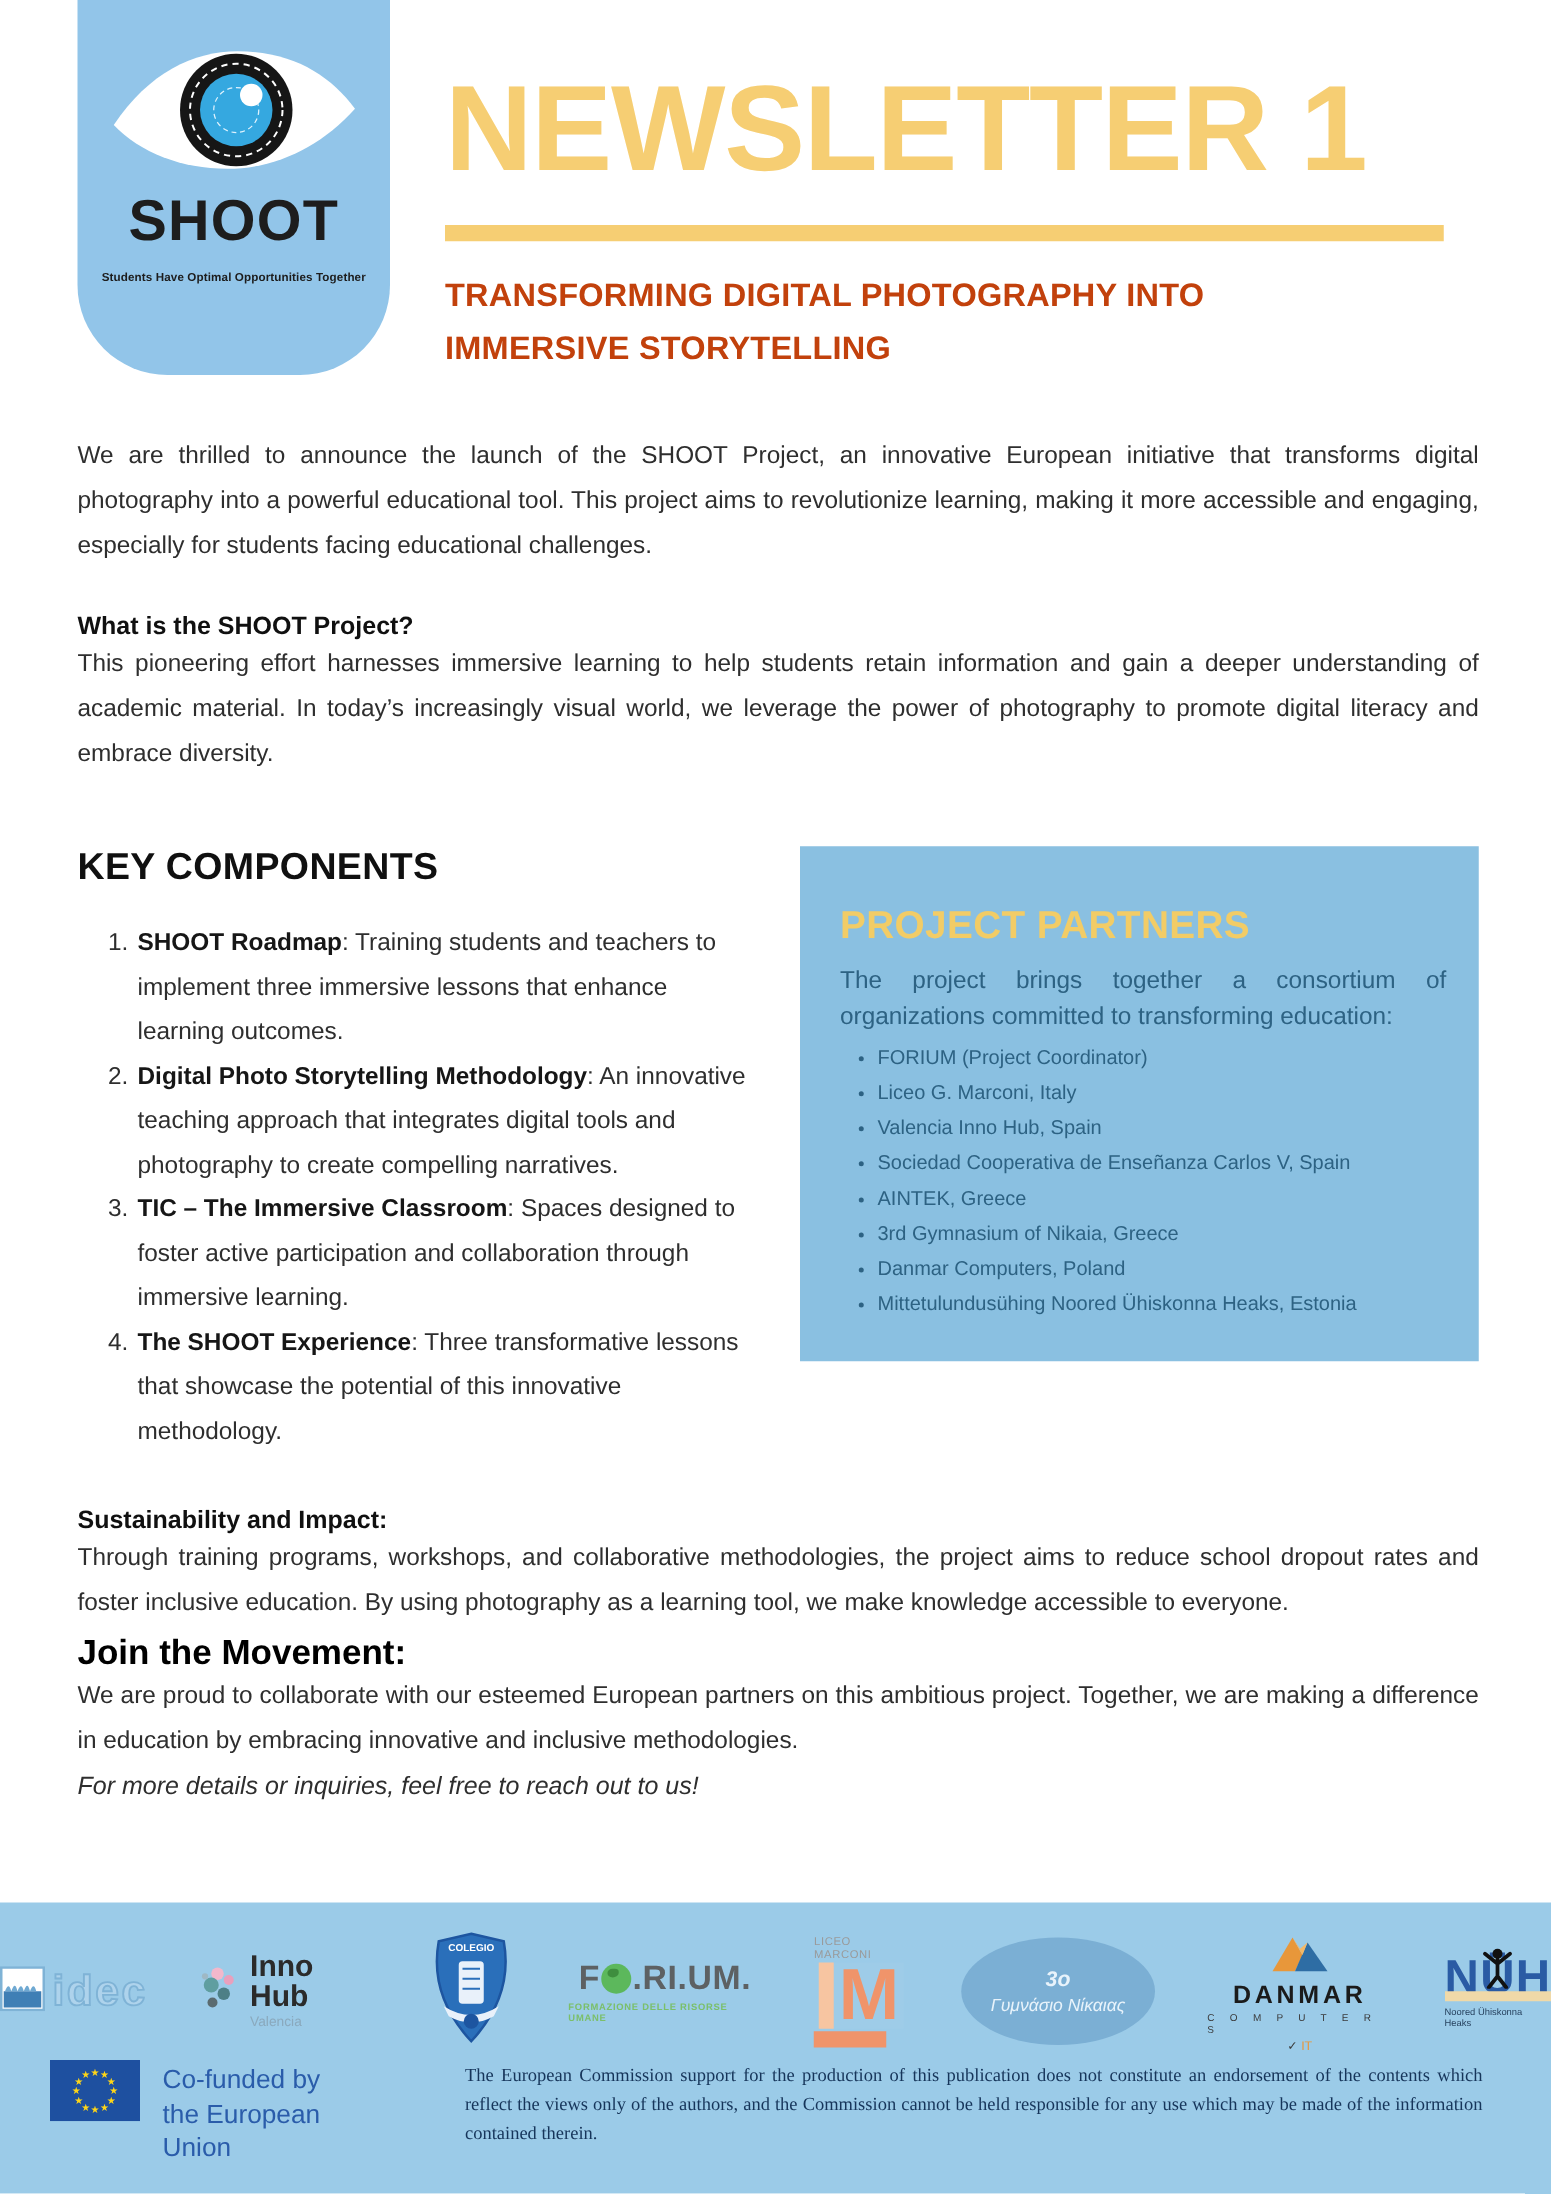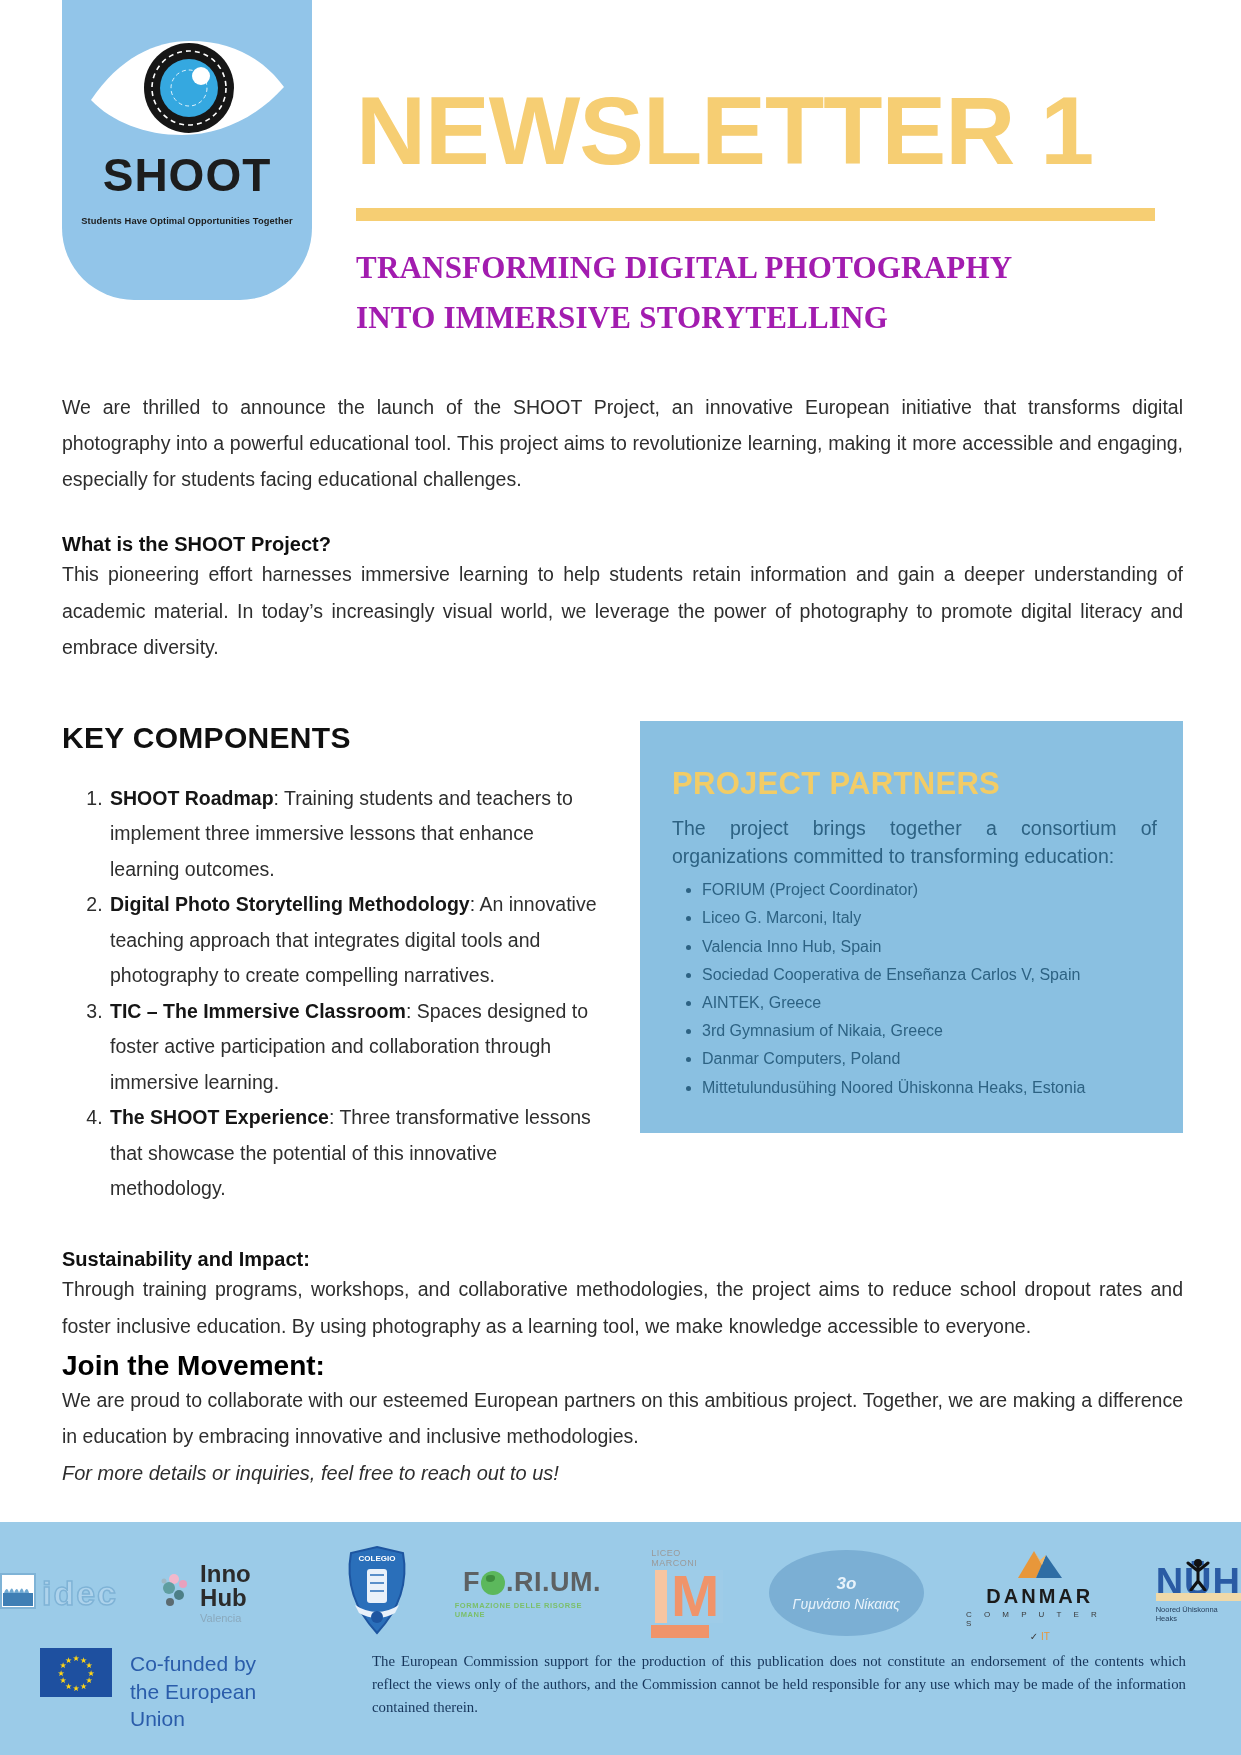--- a/index.html
+++ b/index.html
@@ -17,23 +17,23 @@
   .logo-box {
     width:250px; height:300px; flex:0 0 250px;
     background:#92c5e9;
     border-radius:0 0 72px 72px;
     display:flex; flex-direction:column; align-items:center;
     padding-top:34px;
   }
   .logo-name { font-size:46px; font-weight:800; letter-spacing:1px; color:#1d1d1d; line-height:1; margin-top:2px; }
   .logo-tagline { font-size:9.3px; font-weight:700; color:#1d1d1d; margin-top:18px; letter-spacing:0.1px; }
   .header-right { margin-left:44px; padding-top:52px; flex:1; }
-  .newsletter-title { font-size:97px; font-weight:800; color:#f6ce73; line-height:1.05; letter-spacing:-1px; white-space:nowrap;margin-top:28px; }
+  .newsletter-title { font-size:97px; font-weight:800; color:#f6ce73; line-height:1.05; letter-spacing:-1px; white-space:nowrap; }
   .title-bar { height:13px; background:#f6ce73; margin-top:26px; width:100%; }
-  .subtitle { margin-top:22px; font-size:31px; font-weight:700; color:#a21caf; line-height:1.62; max-width:660px; letter-spacing:0.2px;font-family:Liberation Serif, serif; }
+  .subtitle { margin-top:22px; font-size:26px; font-weight:700; color:#c2410c; line-height:1.62; max-width:660px; letter-spacing:0.2px; }
   
   .content { padding:0 58px 0 62px; }
   .para { font-size:19.5px; line-height:1.85; text-align:justify; color:#2e2e2e; }
   .intro { margin-top:46px; }
   .section-h { font-weight:700; font-size:20px; color:#101010; margin-top:36px; }
   .columns { display:flex; margin-top:56px; align-items:flex-start; }
   .left-col { width:545px; flex:0 0 545px; }
   .key-h { font-size:30px; font-weight:800; color:#101010; letter-spacing:0.3px; }
   .key-list { margin-top:26px; padding-left:46px; font-size:19.5px; line-height:1.82; color:#2e2e2e; }
   .key-list li { padding-left:2px; }

